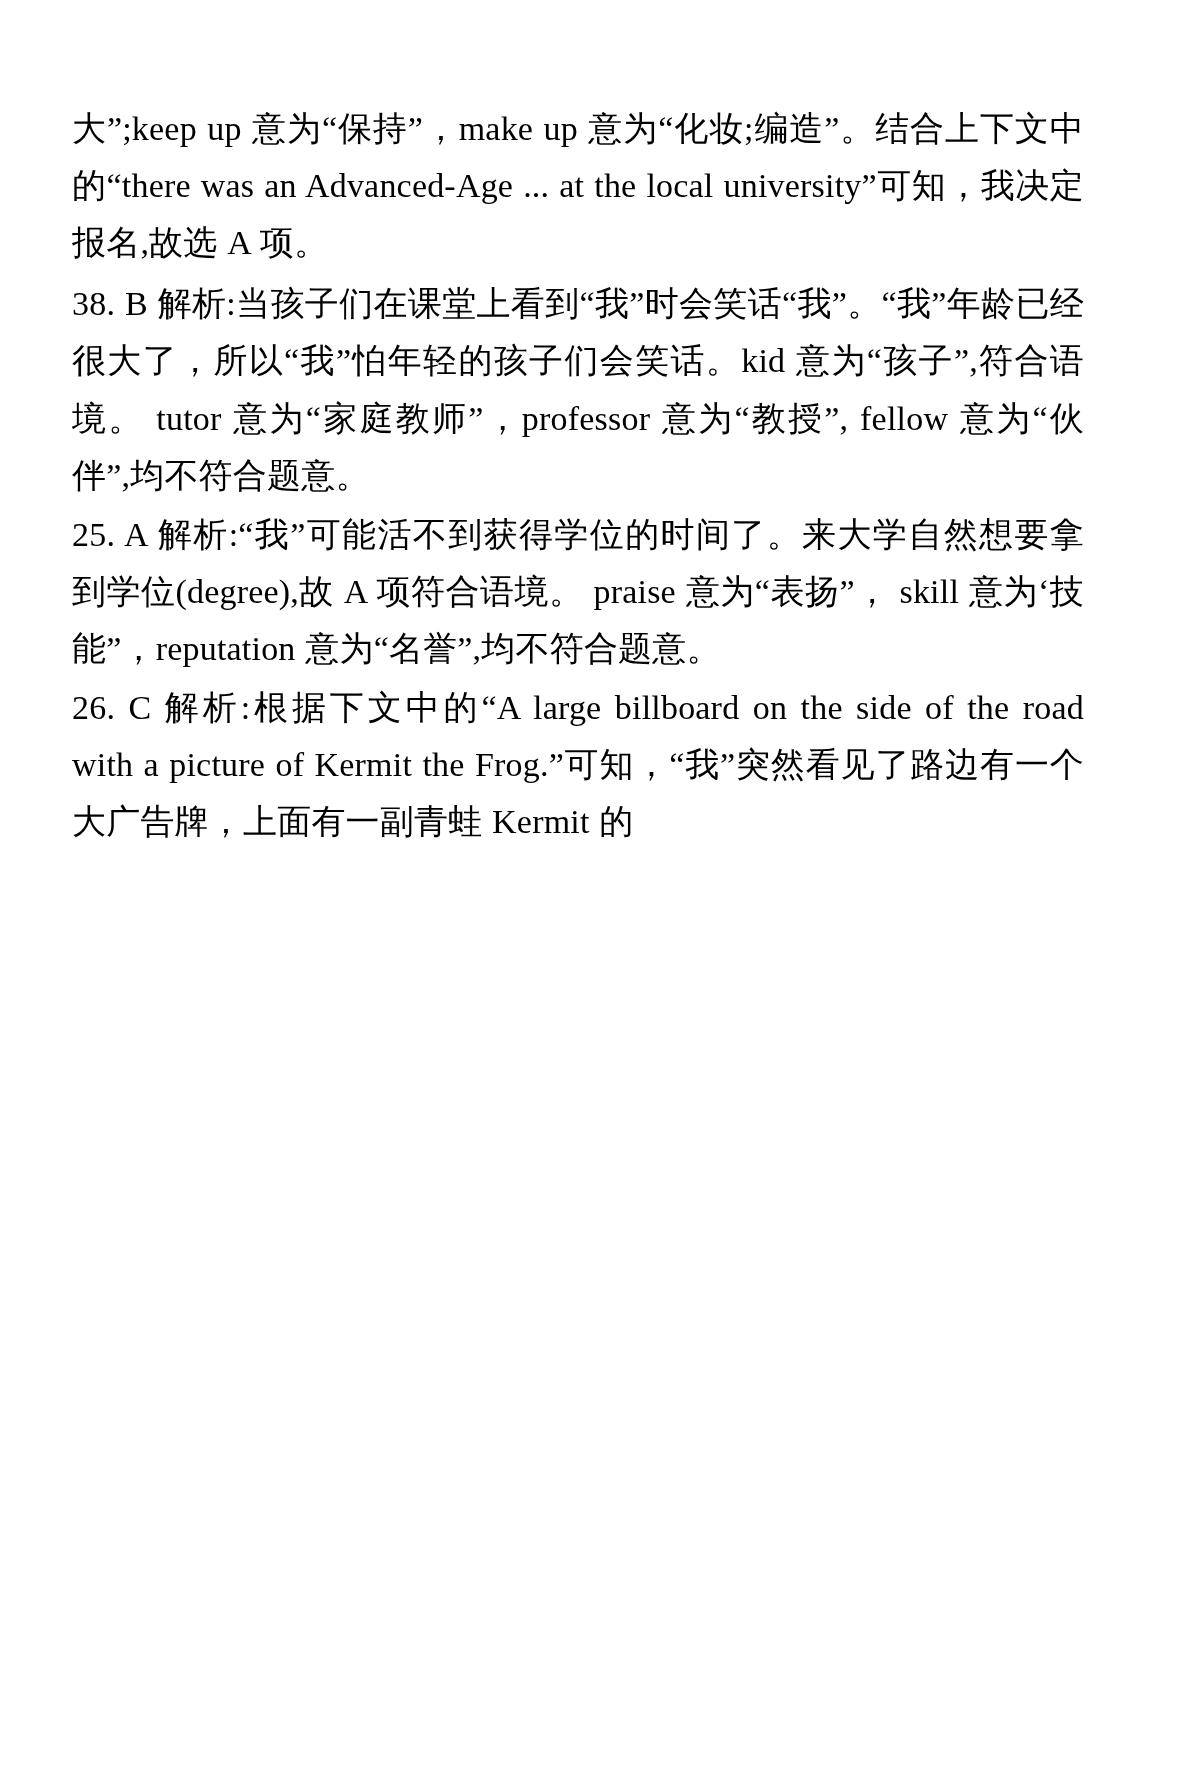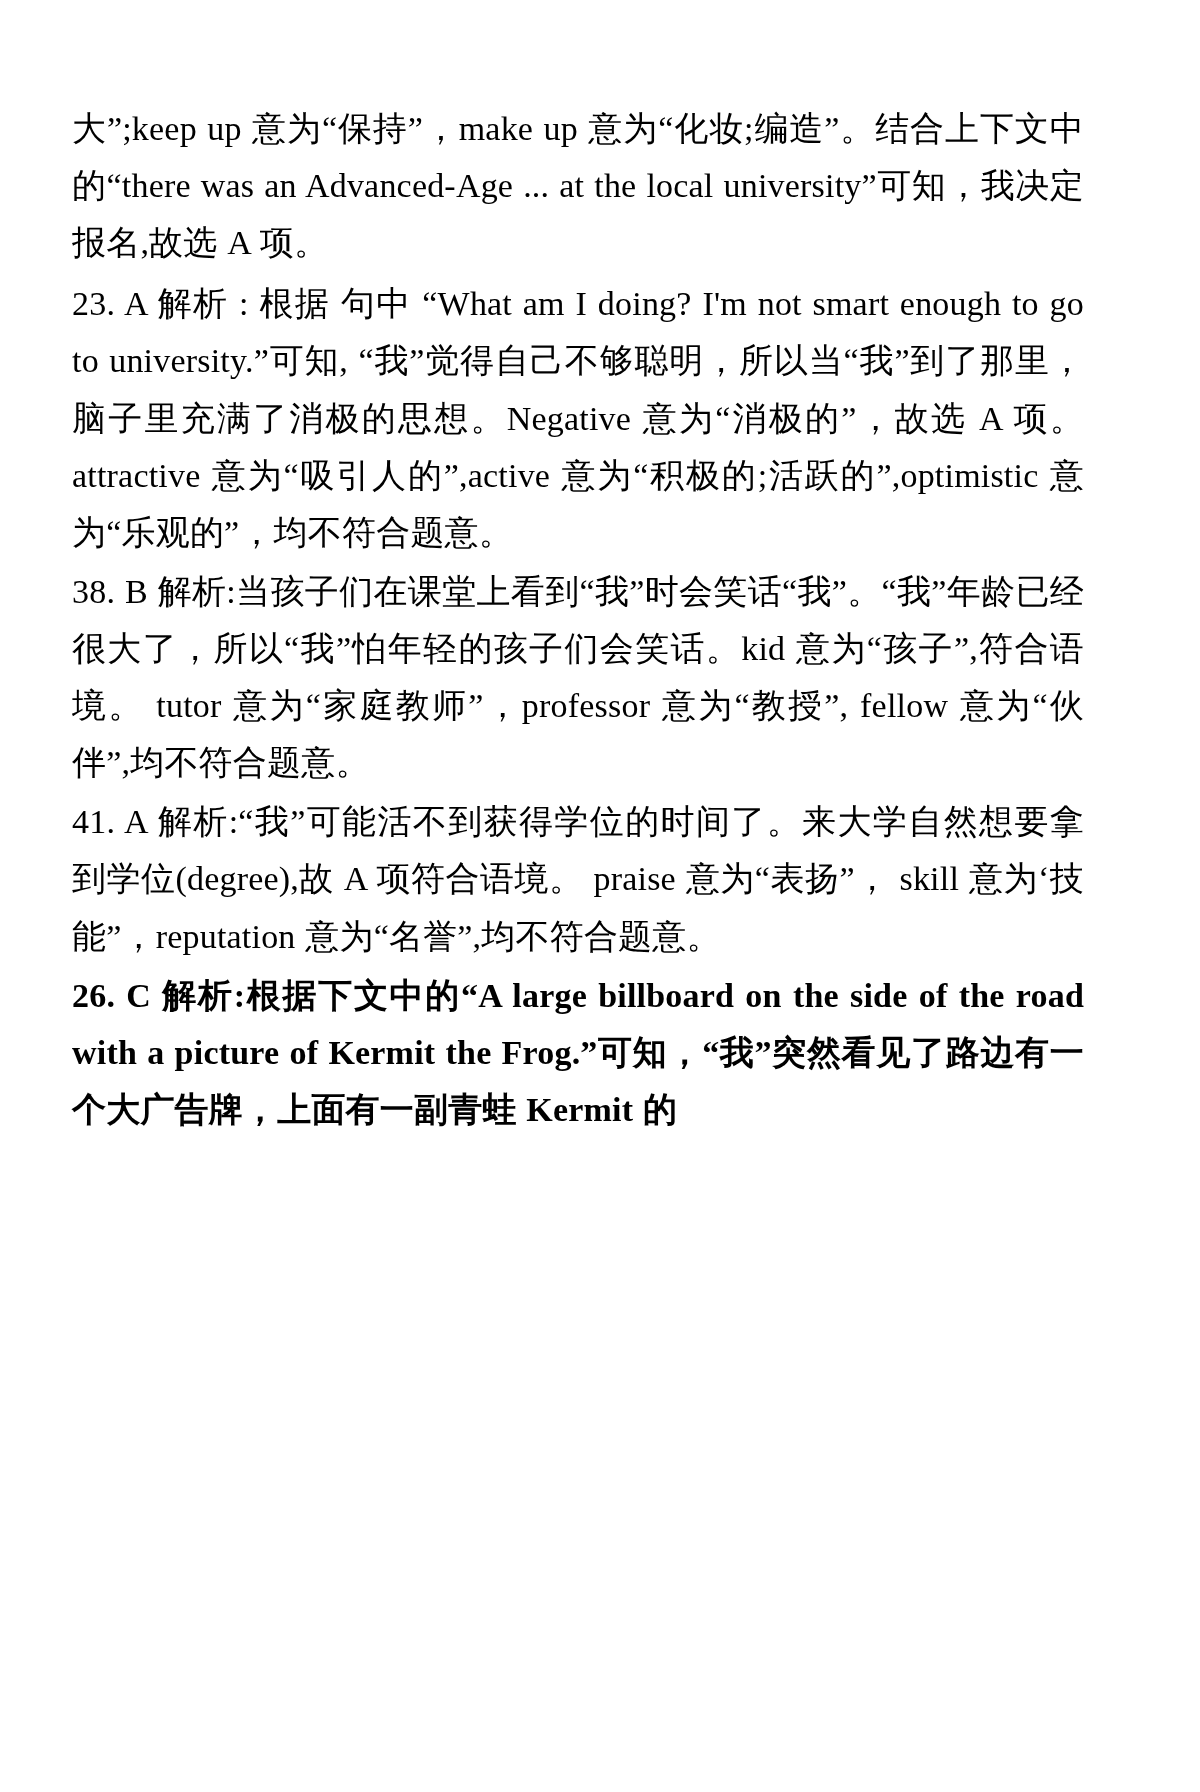--- a/index.html
+++ b/index.html
@@ -27,31 +27,29 @@
     font-size: 34px;
     line-height: 1.68;
     text-align: justify;
     text-justify: inter-ideograph;
     margin: 0 0 2px 0;
     letter-spacing: 0.2px;
     word-spacing: 1px;
   }
   .para:last-child {
     margin-bottom: 0;
-    font-weight: bold;
   }
   
   .para.continuation {
     margin-bottom: 4px;
   }
 </style>
 </head>
 <body>
 
 <div class="page">
   <div class="doc-body">
     <p class="para continuation">大”;keep up 意为“保持”，make up 意为“化妆;编造”。结合上下文中的“there was an Advanced-Age ... at the local university”可知，我决定报名,故选 A 项。</p>
-    <p class="para">23. A 解析 : 根据 句中 “What am I doing? I'm not smart enough to go to university.”可知, “我”觉得自己不够聪明，所以当“我”到了那里， 脑子里充满了消极的思想。Negative 意为“消极的”，故选 A 项。attractive 意为“吸引人的”,active 意为“积极的;活跃的”,optimistic 意为“乐观的”，均不符合题意。</p>
     <p class="para">38. B 解析:当孩子们在课堂上看到“我”时会笑话“我”。“我”年龄已经很大了，所以“我”怕年轻的孩子们会笑话。kid 意为“孩子”,符合语境。 tutor 意为“家庭教师”，professor 意为“教授”, fellow 意为“伙伴”,均不符合题意。</p>
-    <p class="para">41. A 解析:“我”可能活不到获得学位的时间了。来大学自然想要拿到学位(degree),故 A 项符合语境。 praise 意为“表扬”， skill 意为‘技能”，reputation 意为“名誉”,均不符合题意。</p>
+    <p class="para">25. A 解析:“我”可能活不到获得学位的时间了。来大学自然想要拿到学位(degree),故 A 项符合语境。 praise 意为“表扬”， skill 意为‘技能”，reputation 意为“名誉”,均不符合题意。</p>
     <p class="para">26. C 解析:根据下文中的“A large billboard on the side of the road with a picture of Kermit the Frog.”可知，“我”突然看见了路边有一个大广告牌，上面有一副青蛙 Kermit 的</p>
   </div>
 </div>
 
 </body></html>

